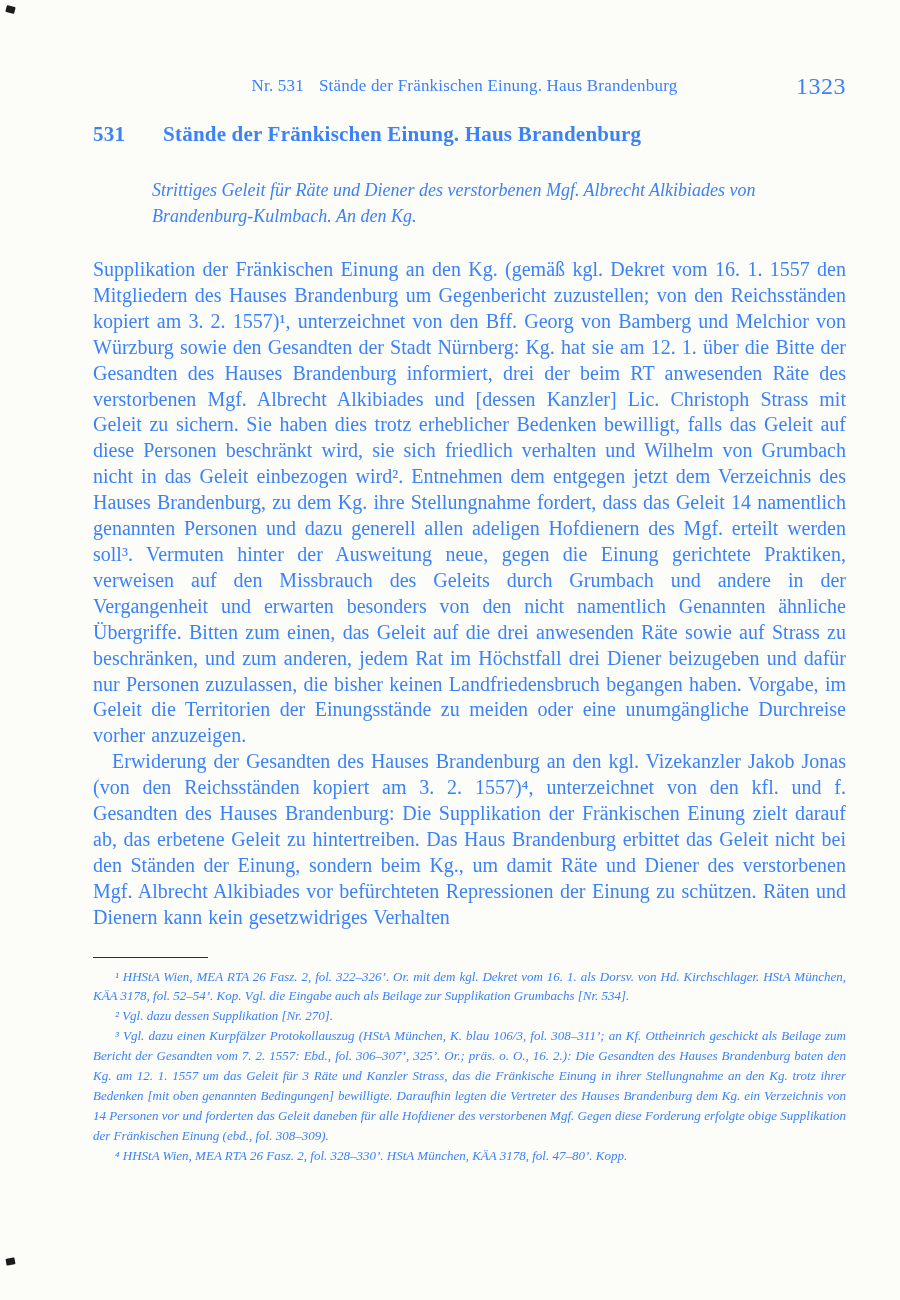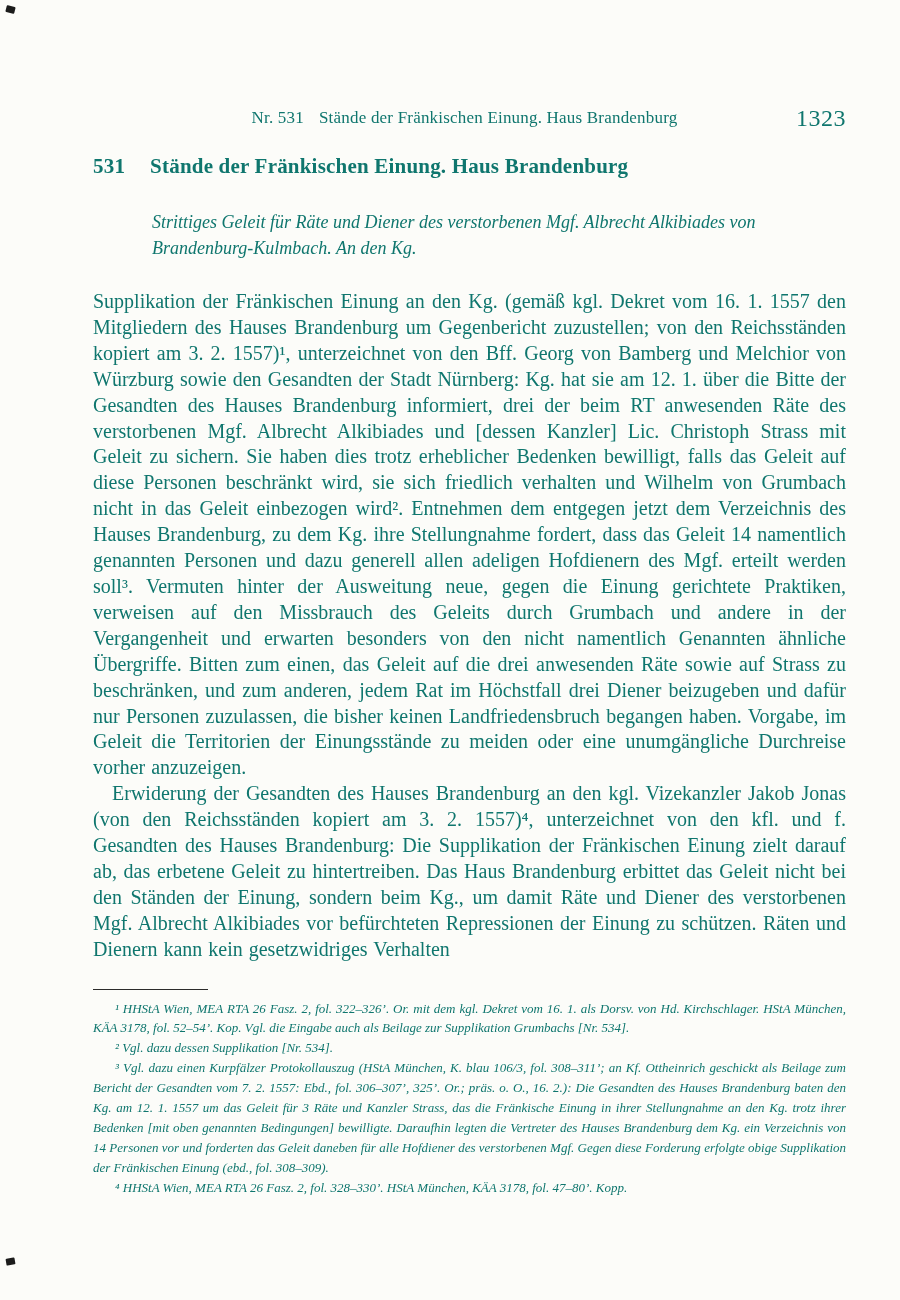--- a/index.html
+++ b/index.html
@@ -7,23 +7,23 @@
   html, body { margin: 0; padding: 0; }
   body {
     width: 900px; height: 1300px;
     background: #efefec;
     font-family: "Liberation Serif", "DejaVu Serif", serif;
   }
   .page {
     position: relative;
     width: 900px; height: 1300px;
     background: #fcfcf9;
-    padding: 108px 54px 40px 93px;
+    padding: 76px 54px 40px 93px;
     overflow: hidden;
-    color: #0f766e;
+    color: #3b82f6;
   }
   .scan-artifact {
     position: absolute;
     background: #1c1c1c;
     border-radius: 1px;
   }
   .artifact-tl { left: 6px; top: 6px; width: 9px; height: 7px; transform: rotate(14deg); }
   .artifact-bl { left: 6px; top: 1258px; width: 9px; height: 7px; transform: rotate(-10deg); }
 
   .running-header {
@@ -46,21 +46,21 @@
     font-size: 24px;
     letter-spacing: 0.5px;
   }
 
   .title {
     margin: 0 0 30px 0;
     font-size: 21px;
     font-weight: 700;
     letter-spacing: 0.2px;
   }
-  .title-num { margin-right: 25px; }
+  .title-num { margin-right: 38px; }
 
   .summary {
     margin: 0 0 28px 59px;
     font-style: italic;
     font-size: 18px;
     line-height: 26px;
   }
 
   .body-text {
     font-size: 20px;
@@ -108,18 +108,18 @@
 
   <div class="body-text">
     <p>Supplikation der Fränkischen Einung an den Kg. (gemäß kgl. Dekret vom 16. 1. 1557 den Mitgliedern des Hauses Brandenburg um Gegenbericht zuzustellen; von den Reichsständen kopiert am 3. 2. 1557)¹, unterzeichnet von den Bff. Georg von Bamberg und Melchior von Würzburg sowie den Gesandten der Stadt Nürnberg: Kg. hat sie am 12. 1. über die Bitte der Gesandten des Hauses Brandenburg informiert, drei der beim RT anwesenden Räte des verstorbenen Mgf. Albrecht Alkibiades und [dessen Kanzler] Lic. Christoph Strass mit Geleit zu sichern. Sie haben dies trotz erheblicher Bedenken bewilligt, falls das Geleit auf diese Personen beschränkt wird, sie sich friedlich verhalten und Wilhelm von Grumbach nicht in das Geleit einbezogen wird². Entnehmen dem entgegen jetzt dem Verzeichnis des Hauses Brandenburg, zu dem Kg. ihre Stellungnahme fordert, dass das Geleit 14 namentlich genannten Personen und dazu generell allen adeligen Hofdienern des Mgf. erteilt werden soll³. Vermuten hinter der Ausweitung neue, gegen die Einung gerichtete Praktiken, verweisen auf den Missbrauch des Geleits durch Grumbach und andere in der Vergangenheit und erwarten besonders von den nicht namentlich Genannten ähnliche Übergriffe. Bitten zum einen, das Geleit auf die drei anwesenden Räte sowie auf Strass zu beschränken, und zum anderen, jedem Rat im Höchstfall drei Diener beizugeben und dafür nur Personen zuzulassen, die bisher keinen Landfriedensbruch begangen haben. Vorgabe, im Geleit die Territorien der Einungsstände zu meiden oder eine unumgängliche Durchreise vorher anzuzeigen.</p>
     <p class="para-indent">Erwiderung der Gesandten des Hauses Brandenburg an den kgl. Vizekanzler Jakob Jonas (von den Reichsständen kopiert am 3. 2. 1557)⁴, unterzeichnet von den kfl. und f. Gesandten des Hauses Brandenburg: Die Supplikation der Fränkischen Einung zielt darauf ab, das erbetene Geleit zu hintertreiben. Das Haus Brandenburg erbittet das Geleit nicht bei den Ständen der Einung, sondern beim Kg., um damit Räte und Diener des verstorbenen Mgf. Albrecht Alkibiades vor befürchteten Repressionen der Einung zu schützen. Räten und Dienern kann kein gesetzwidriges Verhalten</p>
   </div>
 
   <hr class="footnote-rule">
 
   <div class="footnotes">
     <p>¹ HHStA Wien, MEA RTA 26 Fasz. 2, fol. 322–326’. Or. mit dem kgl. Dekret vom 16. 1. als Dorsv. von Hd. Kirchschlager. HStA München, KÄA 3178, fol. 52–54’. Kop. Vgl. die Eingabe auch als Beilage zur Supplikation Grumbachs [Nr. 534].</p>
-    <p>² Vgl. dazu dessen Supplikation [Nr. 534].</p>
+    <p>² Vgl. dazu dessen Supplikation [Nr. 270].</p>
     <p>³ Vgl. dazu einen Kurpfälzer Protokollauszug (HStA München, K. blau 106/3, fol. 308–311’; an Kf. Ottheinrich geschickt als Beilage zum Bericht der Gesandten vom 7. 2. 1557: Ebd., fol. 306–307’, 325’. Or.; präs. o. O., 16. 2.): Die Gesandten des Hauses Brandenburg baten den Kg. am 12. 1. 1557 um das Geleit für 3 Räte und Kanzler Strass, das die Fränkische Einung in ihrer Stellungnahme an den Kg. trotz ihrer Bedenken [mit oben genannten Bedingungen] bewilligte. Daraufhin legten die Vertreter des Hauses Brandenburg dem Kg. ein Verzeichnis von 14 Personen vor und forderten das Geleit daneben für alle Hofdiener des verstorbenen Mgf. Gegen diese Forderung erfolgte obige Supplikation der Fränkischen Einung (ebd., fol. 308–309).</p>
     <p>⁴ HHStA Wien, MEA RTA 26 Fasz. 2, fol. 328–330’. HStA München, KÄA 3178, fol. 47–80’. Kopp.</p>
   </div>
 
 </div>
 
 </body></html>

